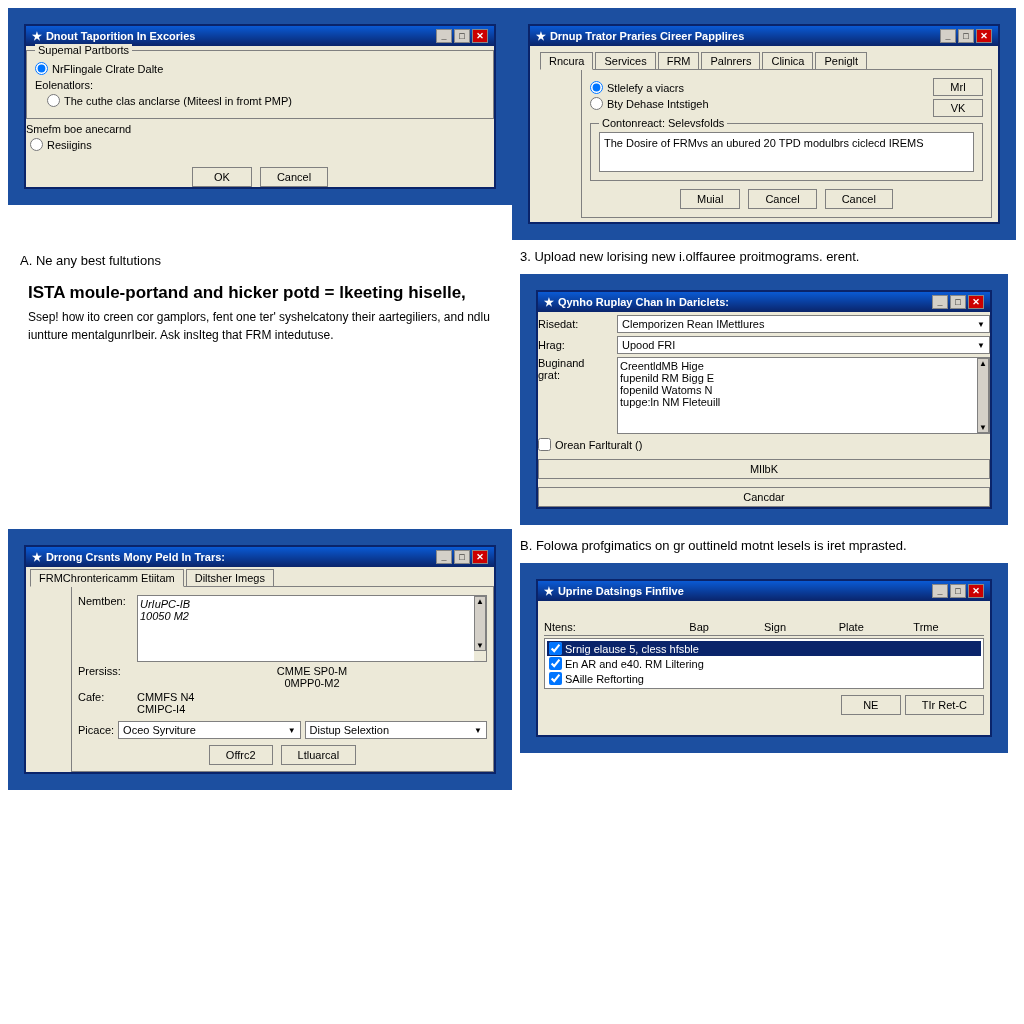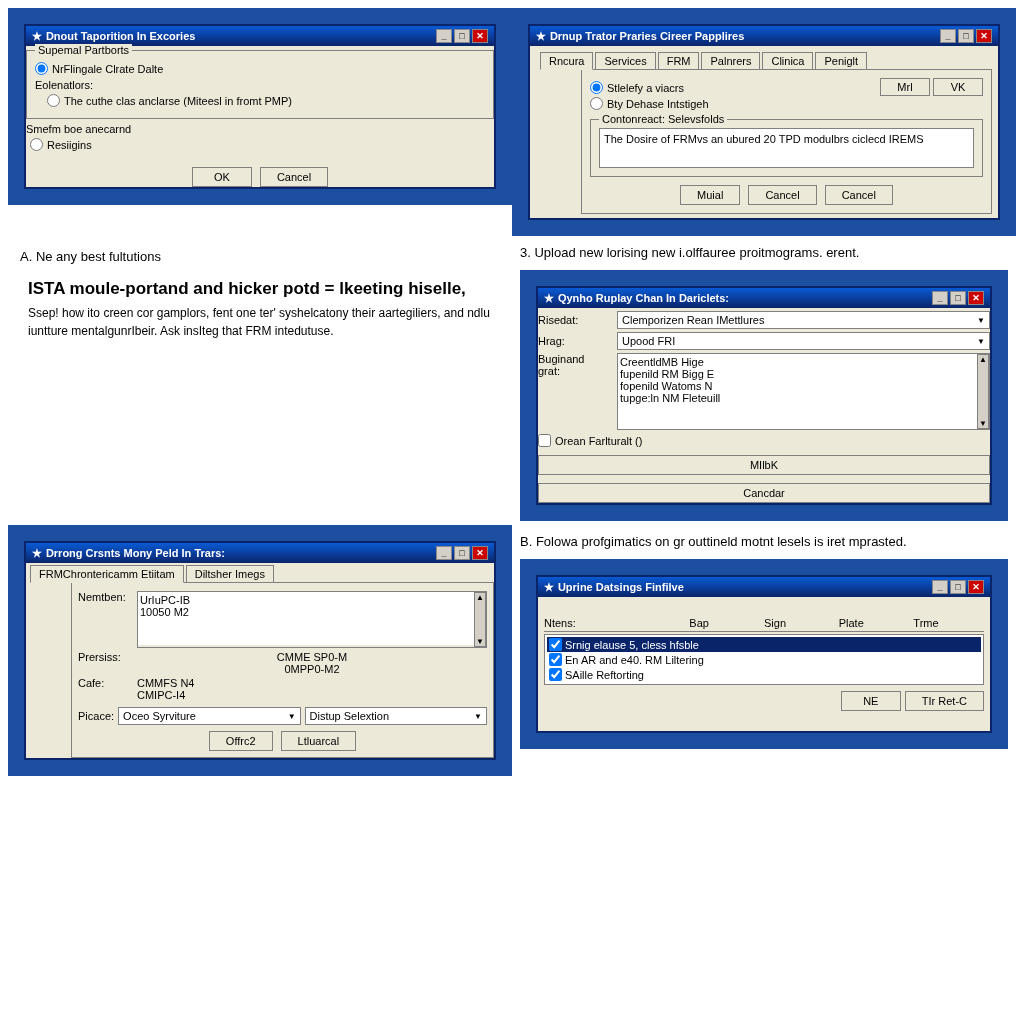--- a/index.html
+++ b/index.html
@@ -360,21 +360,21 @@
               <div>
                 <div class="radio-item">
                   <input type="radio" checked="" style="">
                   <span>Stlelefy a viacrs</span>
                 </div>
                 <div class="radio-item">
                   <input type="radio" style="">
                   <span>Bty Dehase Intstigeh</span>
                 </div>
               </div>
-              <div style="display:flex; gap:3px;">
+              <div style="display:flex; flex-direction:column; gap:3px;">
                 <button class="small-btn">Mrl</button>
                 <button class="small-btn">VK</button>
               </div>
             </div>
             <div class="group-box" style="margin-top:6px;">
               <span class="group-box-title">Contonreact: Selevsfolds</span>
               <div class="text-area" style="font-size:11px;">The Dosire of FRMvs an ubured 20 TPD modulbrs ciclecd IREMS</div>
             </div>
             <div class="btn-row" style="margin-top:8px;">
               <button class="xp-button">Muial</button>
@@ -470,21 +470,21 @@
           <div class="tab-bar">
             <div class="tab active">FRMChrontericamm Etiitam</div>
             <div class="tab">Diltsher Imegs</div>
           </div>
           <div class="tab-content" style="padding:6px;">
             <div style="display:flex; gap:6px;">
               <div style="flex:1;">
                 <div class="data-row">
                   <span class="data-cell-label">Nemtben:</span>
                   <div class="listbox-with-scroll" style="flex:1;">
-                    <div class="listbox-inner" style="height:53px;">
+                    <div class="listbox-inner" style="height:65px;font-style:italic;">
                       <div>UrIuPC-IB</div>
                       <div>10050 M2</div>
                     </div>
                     <div class="scrollbar-stub" style="height:55px;">
                       <div style="font-size:8px;">▲</div>
                         <div style="flex:1;"></div>
                         <div style="font-size:8px;">▼</div>
                     </div>
                   </div>
                 </div>

